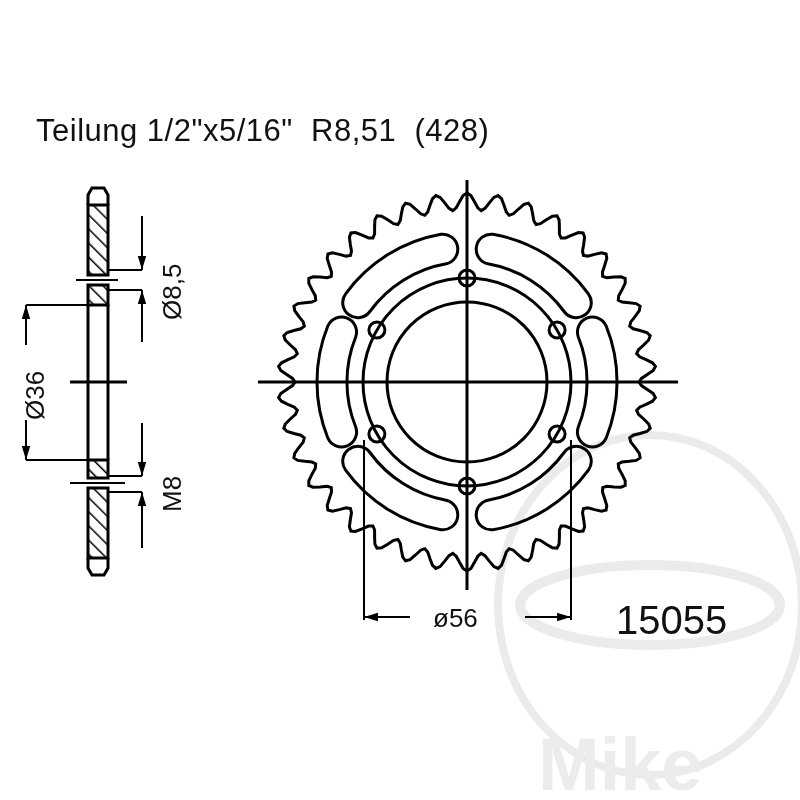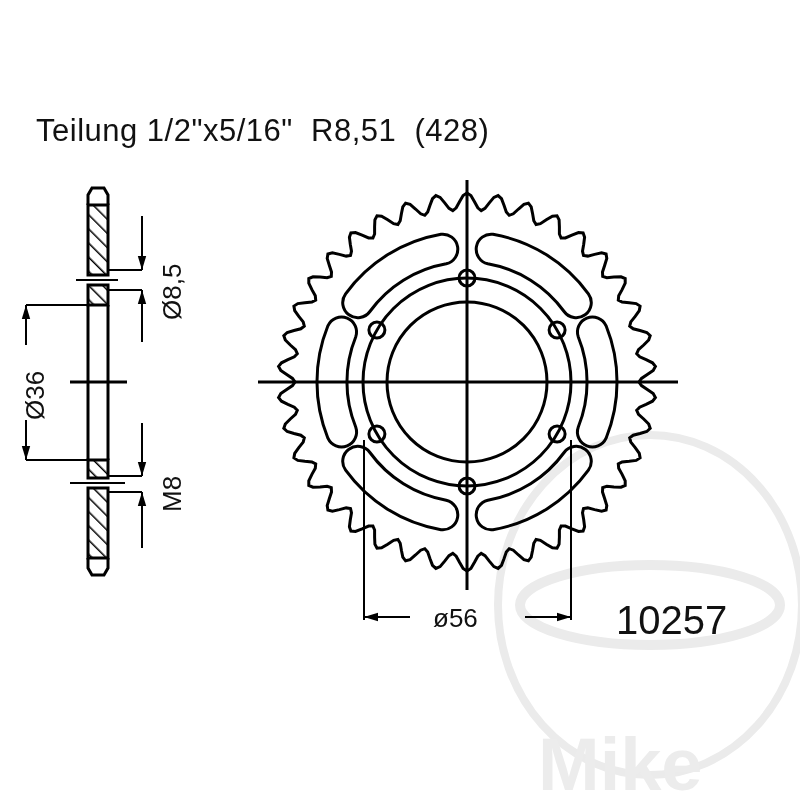--- a/index.html
+++ b/index.html
@@ -94,13 +94,13 @@
 
   <g>
     <line class="thin" x1="364" y1="440" x2="364" y2="620"></line>
     <line class="thin" x1="571" y1="440" x2="571" y2="620"></line>
     <line class="thin" x1="410" y1="617" x2="364" y2="617" marker-end="url(#arr)"></line>
     <line class="thin" x1="525" y1="617" x2="571" y2="617" marker-end="url(#arr)"></line>
     <text class="dimtext" x="433" y="627">ø56</text>
   </g>
 </svg>
 
-<div class="partno">10257</div>
+<div class="partno">15055</div>
 
 </body></html>

